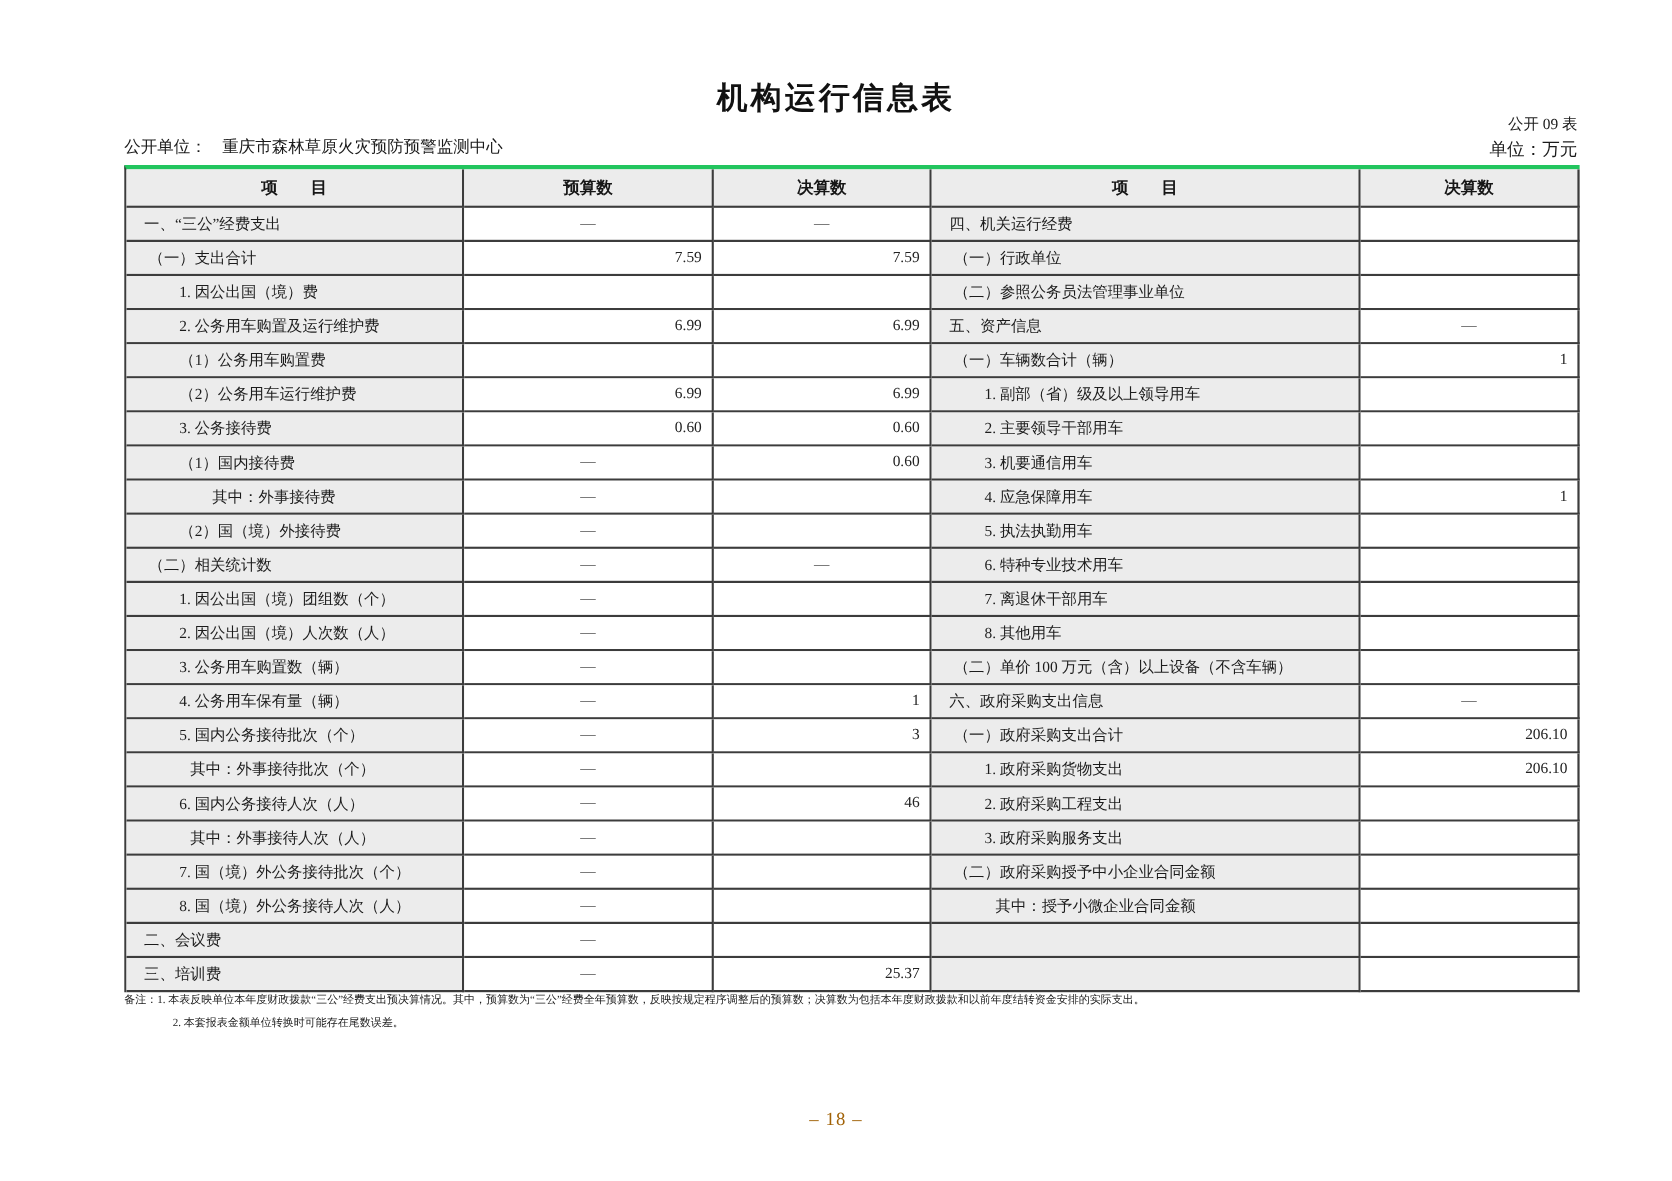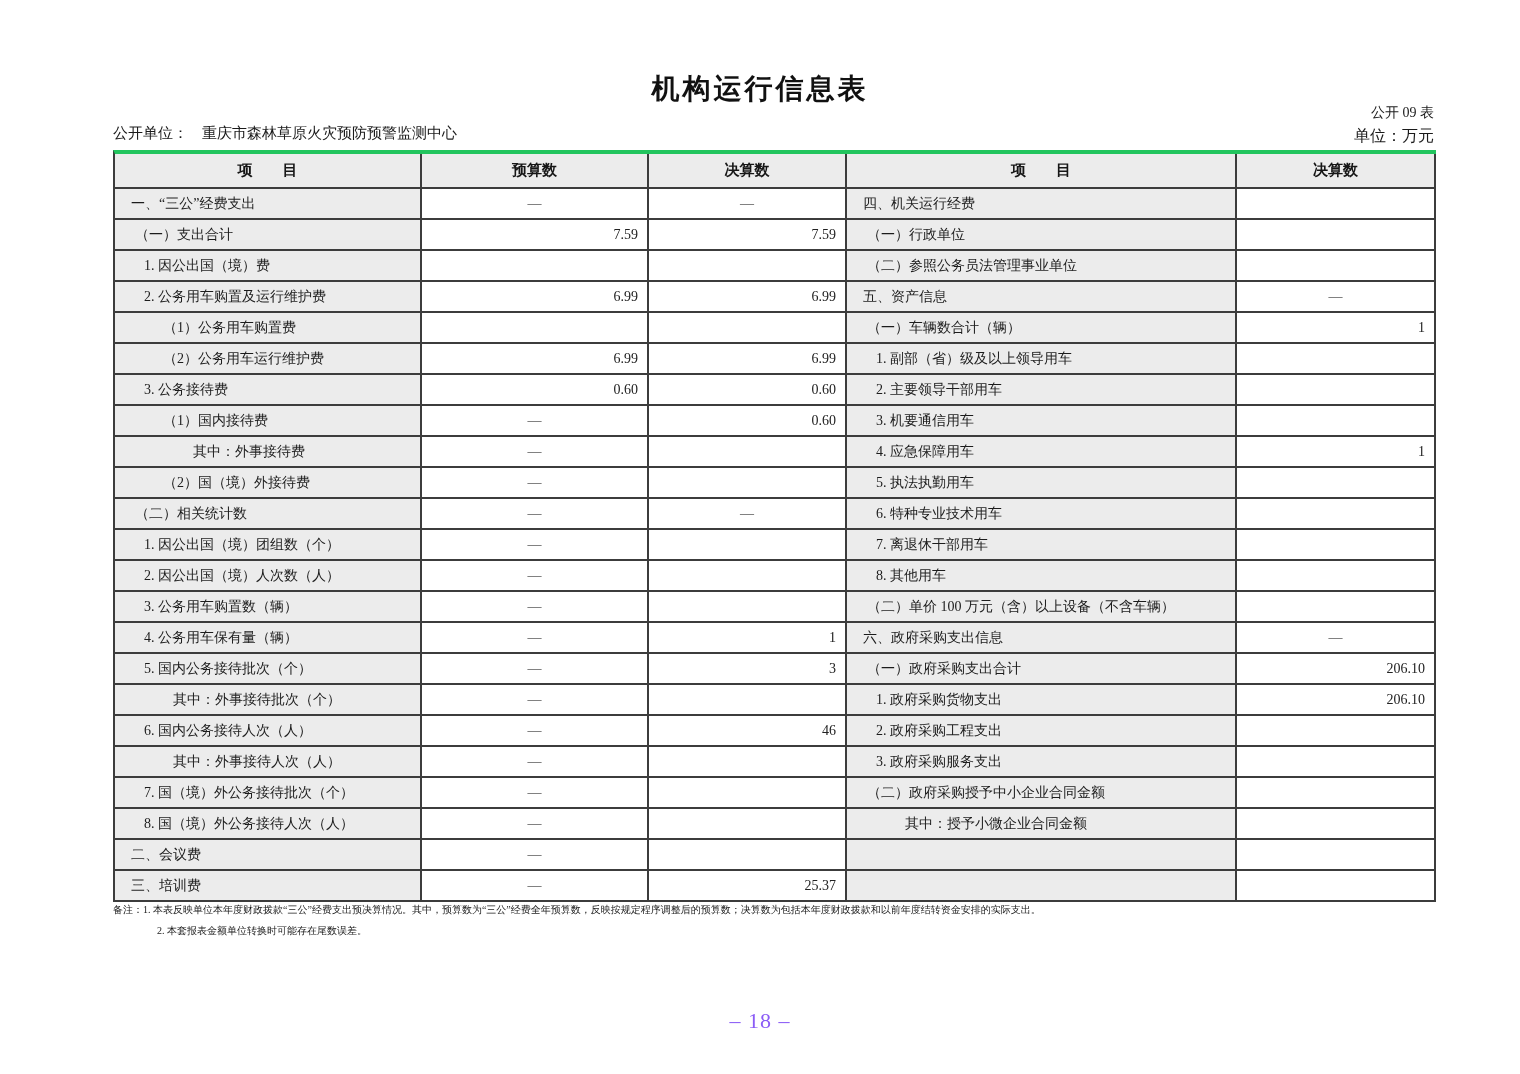--- a/index.html
+++ b/index.html
@@ -36,35 +36,35 @@
     height:35px;background:#ececec;
     font-family:"Liberation Sans","DejaVu Sans",sans-serif;
     font-weight:bold;font-size:15px;color:#161616;text-align:center;
   }
   .info-table td{height:31px;font-size:14px;}
   .info-table td.lbl{background:#ececec;text-align:left;color:#1c1c1c;}
   .info-table td.val{background:#ffffff;text-align:right;padding-right:9px;color:#222;}
   .info-table td.val.dash{text-align:center;padding-right:0;color:#555;}
   td.ind0{padding-left:16px;}
   td.ind1{padding-left:20px;}
-  td.ind2{padding-left:29px;}
+  td.ind2{padding-left:48px;}
   td.ind3{padding-left:48px;}
   td.ind4{padding-left:58px;}
   td.ind5{padding-left:78px;}
   .notes{
     position:absolute;top:899px;left:113px;width:1330px;
     font-size:10px;line-height:21px;color:#1a1a1a;
   }
   .notes .note-row{display:flex;}
   .notes .note-label{flex:0 0 auto;}
   .notes .note-text{flex:1 1 auto;}
   .notes .note-row.second{padding-left:44px;}
   .page-number{
     position:absolute;top:1008px;left:0;right:0;text-align:center;
-    font-size:22px;color:#8b5cf6;letter-spacing:1px;
+    font-size:17px;color:#a16207;letter-spacing:1px;
   }
 </style>
 </head>
 <body>
 
 <div class="page-title">机构运行信息表</div>
 <div class="form-code">公开 09 表</div>
 <div class="unit-label">单位：万元</div>
 <div class="publisher-line"><span class="pub-label">公开单位：</span><span class="pub-name">重庆市森林草原火灾预防预警监测中心</span></div>
 

